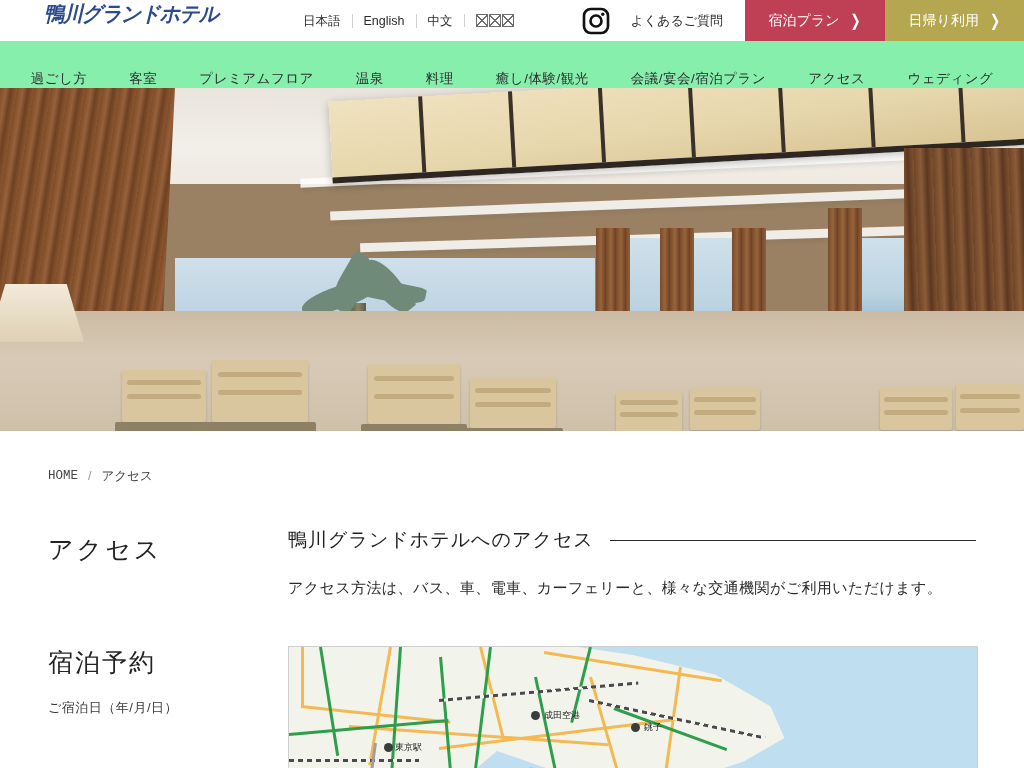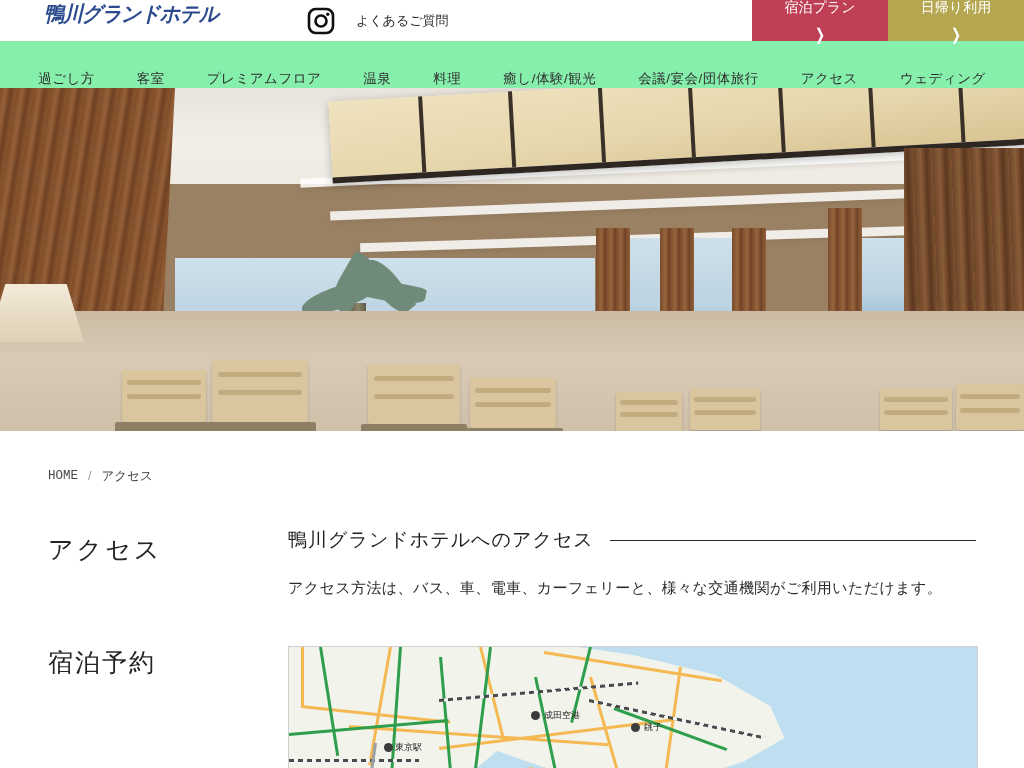--- a/index.html
+++ b/index.html
@@ -102,21 +102,20 @@
     display: flex;
     align-items: center;
     justify-content: center;
     gap: 11px;
     color: #fff;
     font-size: 14px;
     padding: 16px 24px;
     min-width: 136px;
     cursor: pointer;
     white-space: nowrap;
-    flex-direction: column;
   }
   .cta .chev {
     font-size: 12px;
     font-weight: bold;
     transform: scaleY(1.35);
     display: inline-block;
   }
 
   
   .navbar {
@@ -367,20 +366,30 @@
 <body>
 
 <div class="page">
 
   <header class="topbar">
 
     <div class="logo">
       <span class="logo-text">鴨川グランドホテル</span>
     </div>
 
+    <nav class="lang-group">
+      <span class="lang-item">日本語</span>
+      <span class="lang-item">English</span>
+      <span class="lang-item">中文</span>
+      <span class="lang-item lang-tofu">
+        <i class="tofu"></i>
+        <i class="tofu"></i>
+        <i class="tofu"></i>
+      </span>
+    </nav>
 
     <a class="ig-wrap">
       <svg width="30" height="30" viewBox="0 0 24 24">
         <rect x="2.4" y="2.4" width="19.2" height="19.2" rx="5.4" ry="5.4" fill="none" stroke="#111" stroke-width="2.1"></rect>
         <circle cx="12" cy="12" r="4.4" fill="none" stroke="#111" stroke-width="2.1"></circle>
         <circle cx="17.4" cy="6.6" r="1.35" fill="#111"></circle>
       </svg>
     </a>
 
     <span class="faq-link">よくあるご質問</span>
@@ -397,21 +406,21 @@
     </div>
   </header>
 
   <nav class="navbar">
     <span class="nav-item">過ごし方</span>
     <span class="nav-item">客室</span>
     <span class="nav-item">プレミアムフロア</span>
     <span class="nav-item">温泉</span>
     <span class="nav-item">料理</span>
     <span class="nav-item">癒し/体験/観光</span>
-    <span class="nav-item">会議/宴会/団体旅行</span>
+    <span class="nav-item">会議/宴会/宿泊プラン</span>
     <span class="nav-item">アクセス</span>
     <span class="nav-item">ウェディング</span>
   </nav>
 
   <section class="hero">
     <div class="hero-img">
       <div class="h-ceiling"></div>
 
       <div class="h-beam" style="left:300px; top:74px; width:740px; transform:rotate(-2.6deg);"></div>
       <div class="h-beam" style="left:330px; top:110px; width:700px; transform:rotate(-2.2deg);"></div>
@@ -497,20 +506,21 @@
     <span class="bc-current">アクセス</span>
   </div>
 
   <div class="content">
 
     <aside class="sidebar">
       <h1 class="sidebar-title">アクセス</h1>
 
       <section>
         <h2 class="booking-title">宿泊予約</h2>
+        <div class="field-label">ご宿泊日（年/月/日）</div>
       </section>
     </aside>
 
     <main class="main-col">
       <div class="sec-head">
         <h2>鴨川グランドホテルへのアクセス</h2>
         <span class="rule"></span>
       </div>
 
       <p class="lead">アクセス方法は、バス、車、電車、カーフェリーと、様々な交通機関がご利用いただけます。</p>

